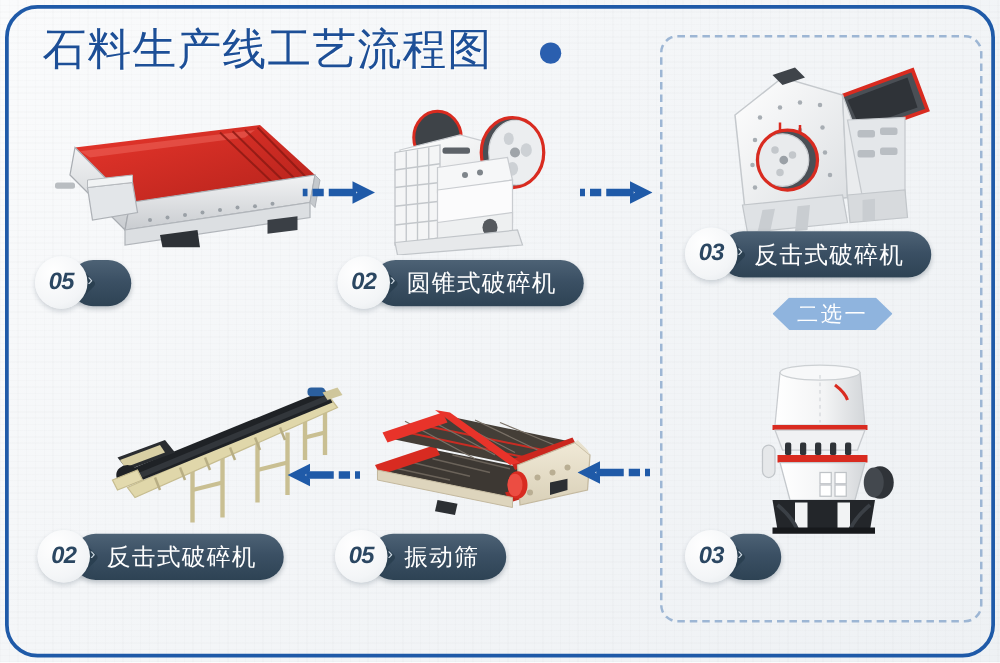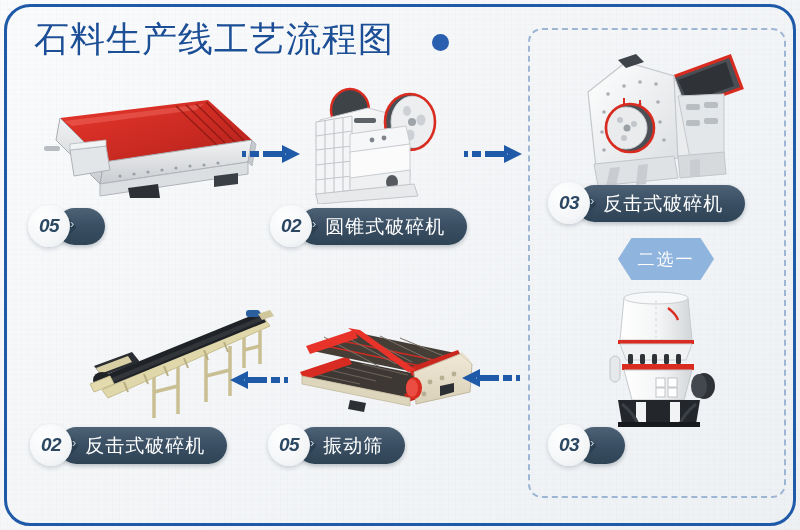--- a/index.html
+++ b/index.html
@@ -89,21 +89,21 @@
     width:20px;height:20px;
     background:#2b4051;
     transform:rotate(45deg);
     border-radius:3px;
     z-index:-1;
   }
 
   
   #twoofone{
     position:absolute;left:618px;top:238px;
-    width:96px;height:42px;
+    width:96px;height:26px;
     background:#8fb4de;
     color:#ffffff;font-size:17px;letter-spacing:2px;
     display:flex;align-items:center;justify-content:center;
     clip-path:polygon(14% 0,86% 0,100% 50%,86% 100%,14% 100%,0 50%);
   }
 
   
   .arrow{position:absolute;}
   .arrow svg{display:block;}
 

